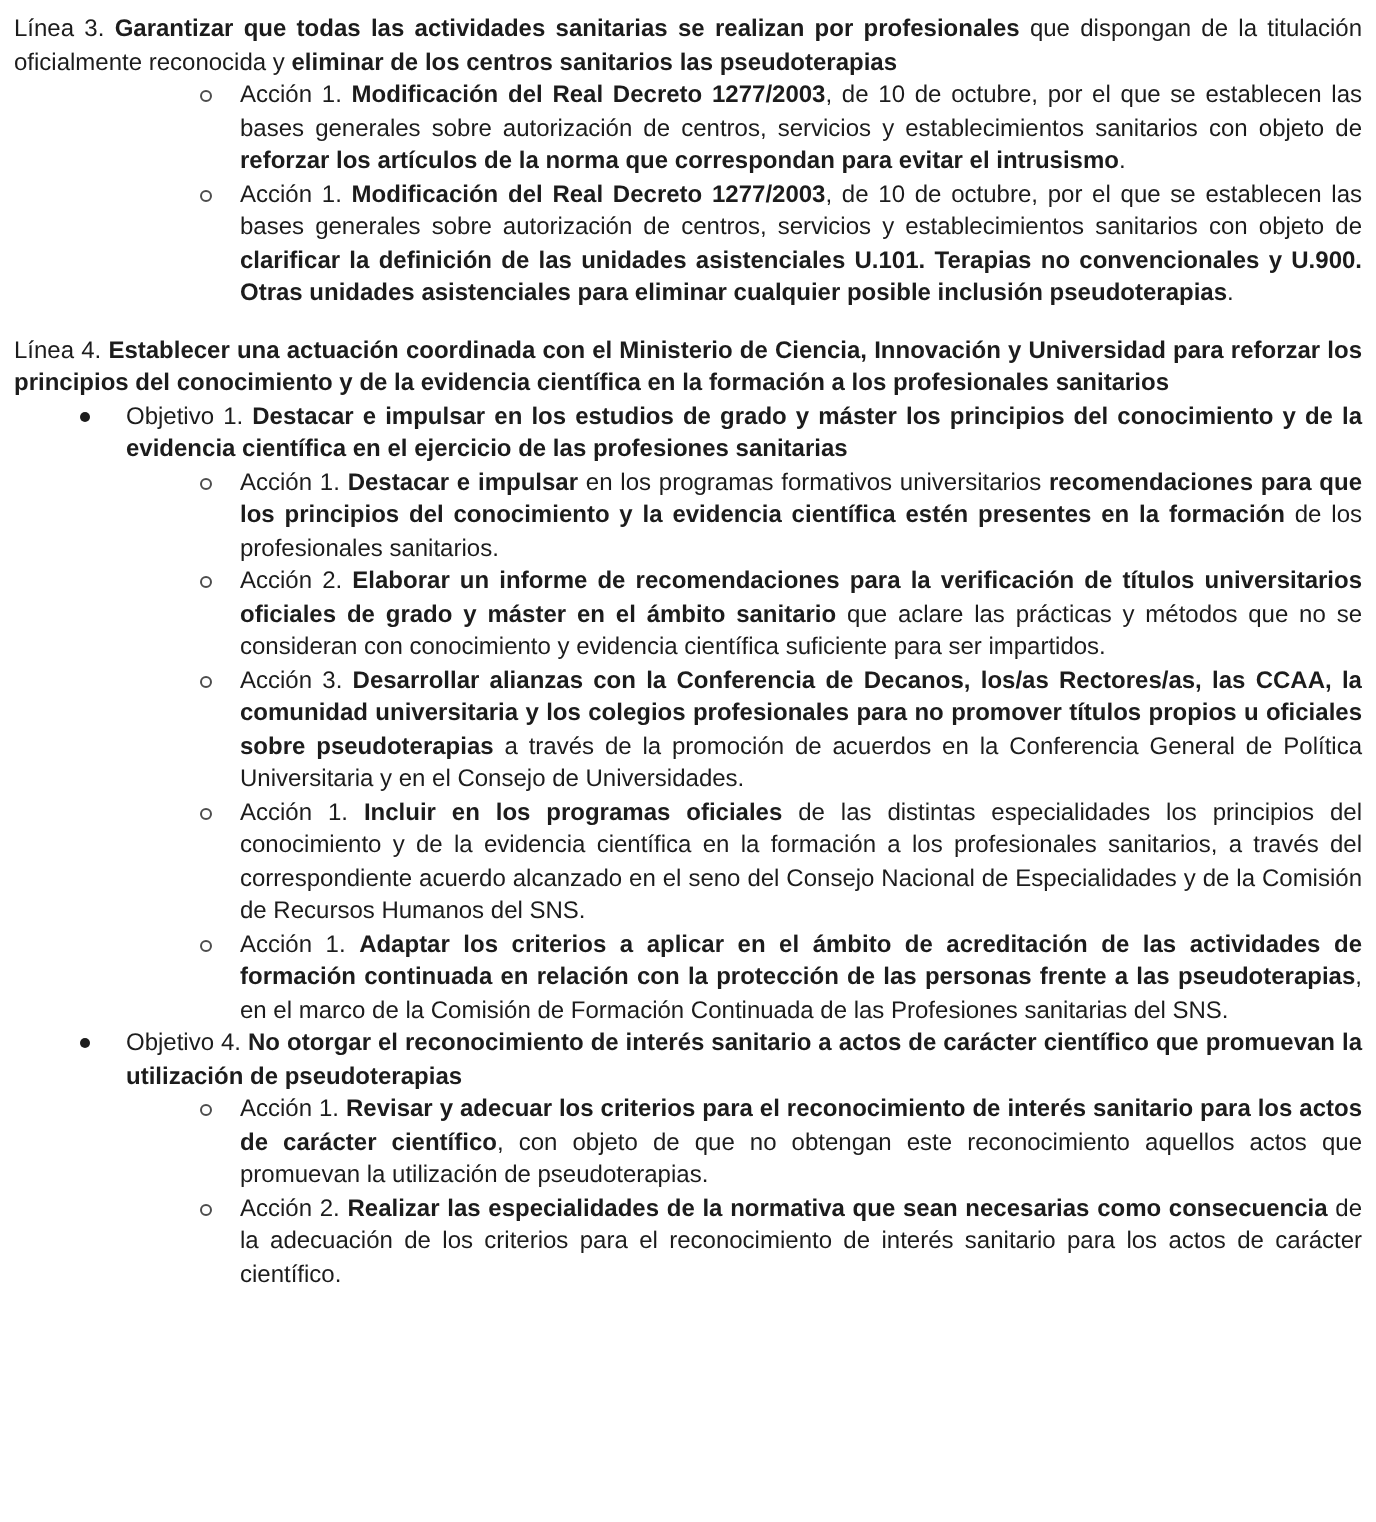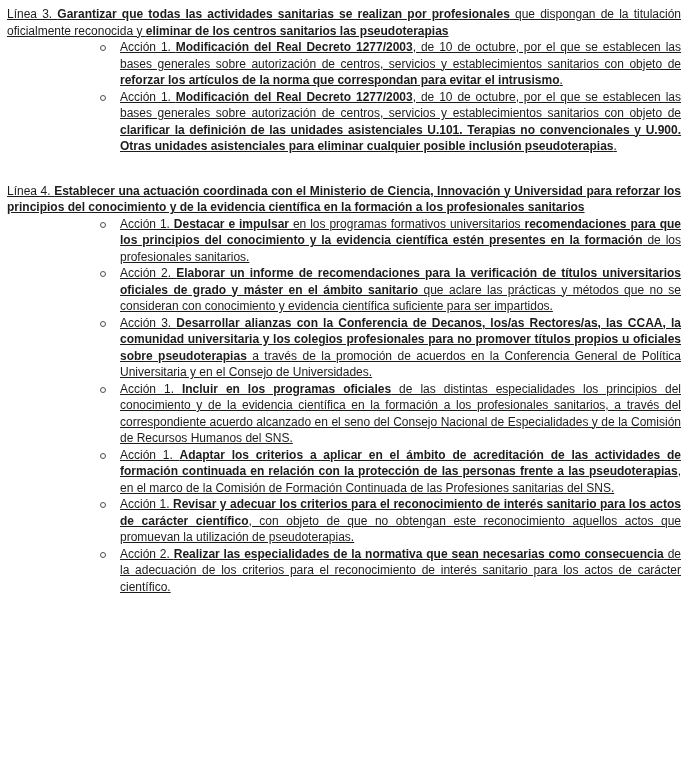--- a/index.html
+++ b/index.html
@@ -12,23 +12,23 @@
     height: 761px;
     box-sizing: border-box;
     padding: 6px 7px 0 7px;
     overflow: hidden;
     font-family: "Liberation Sans", "DejaVu Sans", sans-serif;
     font-size: 12px;
     line-height: 16.5px;
     color: #1c1c1c;
     -webkit-font-smoothing: antialiased;
   }
-  main { display: block; text-decoration: underline; }
+  main { display: block; }
   .linea-section { display: block; }
-  .linea-section + .linea-section { margin-top: 28px; }
+  .linea-section + .linea-section { margin-top: 12px; }
   .item {
     position: relative;
     text-align: justify;
     margin: 0;
   }
   .item.header { padding-left: 0; }
   .item.lvl1 { padding-left: 56px; }
   .item.lvl2 { padding-left: 113px; }
   .marker {
     position: absolute;
@@ -59,22 +59,24 @@
 
 <main>
   <div id="document-content">
       <section class="linea-section">
         <div class="item header"><span class="seg">Línea 3. </span><span class="seg bold">Garantizar que todas las actividades sanitarias se realizan por profesionales</span><span class="seg"> que dispongan de la titulación oficialmente reconocida y </span><span class="seg bold">eliminar de los centros sanitarios las pseudoterapias</span></div>
         <div class="item lvl2"><span class="marker ring"></span><span class="seg">Acción 1. </span><span class="seg bold">Modificación del Real Decreto 1277/2003</span><span class="seg">, de 10 de octubre, por el que se establecen las bases generales sobre autorización de centros, servicios y establecimientos sanitarios con objeto de </span><span class="seg bold">reforzar los artículos de la norma que correspondan para evitar el intrusismo</span><span class="seg">.</span></div>
         <div class="item lvl2"><span class="marker ring"></span><span class="seg">Acción 1. </span><span class="seg bold">Modificación del Real Decreto 1277/2003</span><span class="seg">, de 10 de octubre, por el que se establecen las bases generales sobre autorización de centros, servicios y establecimientos sanitarios con objeto de </span><span class="seg bold">clarificar la definición de las unidades asistenciales U.101. Terapias no convencionales y U.900. Otras unidades asistenciales para eliminar cualquier posible inclusión pseudoterapias</span><span class="seg">.</span></div>
       </section>
       <section class="linea-section">
         <div class="item header"><span class="seg">Línea 4. </span><span class="seg bold">Establecer una actuación coordinada con el Ministerio de Ciencia, Innovación y Universidad para reforzar los principios del conocimiento y de la evidencia científica en la formación a los profesionales sanitarios</span></div>
+        <div class="item lvl1"><span class="marker disc"></span><span class="seg">Objetivo 1. </span><span class="seg bold">Destacar e impulsar en los estudios de grado y máster los principios del conocimiento y de la evidencia científica en el ejercicio de las profesiones sanitarias</span></div>
         <div class="item lvl2"><span class="marker ring"></span><span class="seg">Acción 1. </span><span class="seg bold">Destacar e impulsar</span><span class="seg"> en los programas formativos universitarios </span><span class="seg bold">recomendaciones para que los principios del conocimiento y la evidencia científica estén presentes en la formación</span><span class="seg"> de los profesionales sanitarios.</span></div>
         <div class="item lvl2"><span class="marker ring"></span><span class="seg">Acción 2. </span><span class="seg bold">Elaborar un informe de recomendaciones para la verificación de títulos universitarios oficiales de grado y máster en el ámbito sanitario</span><span class="seg"> que aclare las prácticas y métodos que no se consideran con conocimiento y evidencia científica suficiente para ser impartidos.</span></div>
         <div class="item lvl2"><span class="marker ring"></span><span class="seg">Acción 3. </span><span class="seg bold">Desarrollar alianzas con la Conferencia de Decanos, los/as Rectores/as, las CCAA, la comunidad universitaria y los colegios profesionales para no promover títulos propios u oficiales sobre pseudoterapias</span><span class="seg"> a través de la promoción de acuerdos en la Conferencia General de Política Universitaria y en el Consejo de Universidades.</span></div>
         <div class="item lvl2"><span class="marker ring"></span><span class="seg">Acción 1. </span><span class="seg bold">Incluir en los programas oficiales</span><span class="seg"> de las distintas especialidades los principios del conocimiento y de la evidencia científica en la formación a los profesionales sanitarios, a través del correspondiente acuerdo alcanzado en el seno del Consejo Nacional de Especialidades y de la Comisión de Recursos Humanos del SNS.</span></div>
         <div class="item lvl2"><span class="marker ring"></span><span class="seg">Acción 1. </span><span class="seg bold">Adaptar los criterios a aplicar en el ámbito de acreditación de las actividades de formación continuada en relación con la protección de las personas frente a las pseudoterapias</span><span class="seg">, en el marco de la Comisión de Formación Continuada de las Profesiones sanitarias del SNS.</span></div>
+        <div class="item lvl1"><span class="marker disc"></span><span class="seg">Objetivo 4. </span><span class="seg bold">No otorgar el reconocimiento de interés sanitario a actos de carácter científico que promuevan la utilización de pseudoterapias</span></div>
         <div class="item lvl2"><span class="marker ring"></span><span class="seg">Acción 1. </span><span class="seg bold">Revisar y adecuar los criterios para el reconocimiento de interés sanitario para los actos de carácter científico</span><span class="seg">, con objeto de que no obtengan este reconocimiento aquellos actos que promuevan la utilización de pseudoterapias.</span></div>
         <div class="item lvl2"><span class="marker ring"></span><span class="seg">Acción 2. </span><span class="seg bold">Realizar las especialidades de la normativa que sean necesarias como consecuencia</span><span class="seg"> de la adecuación de los criterios para el reconocimiento de interés sanitario para los actos de carácter científico.</span></div>
       </section>
     </div>
 </main>
 
 </body></html>

